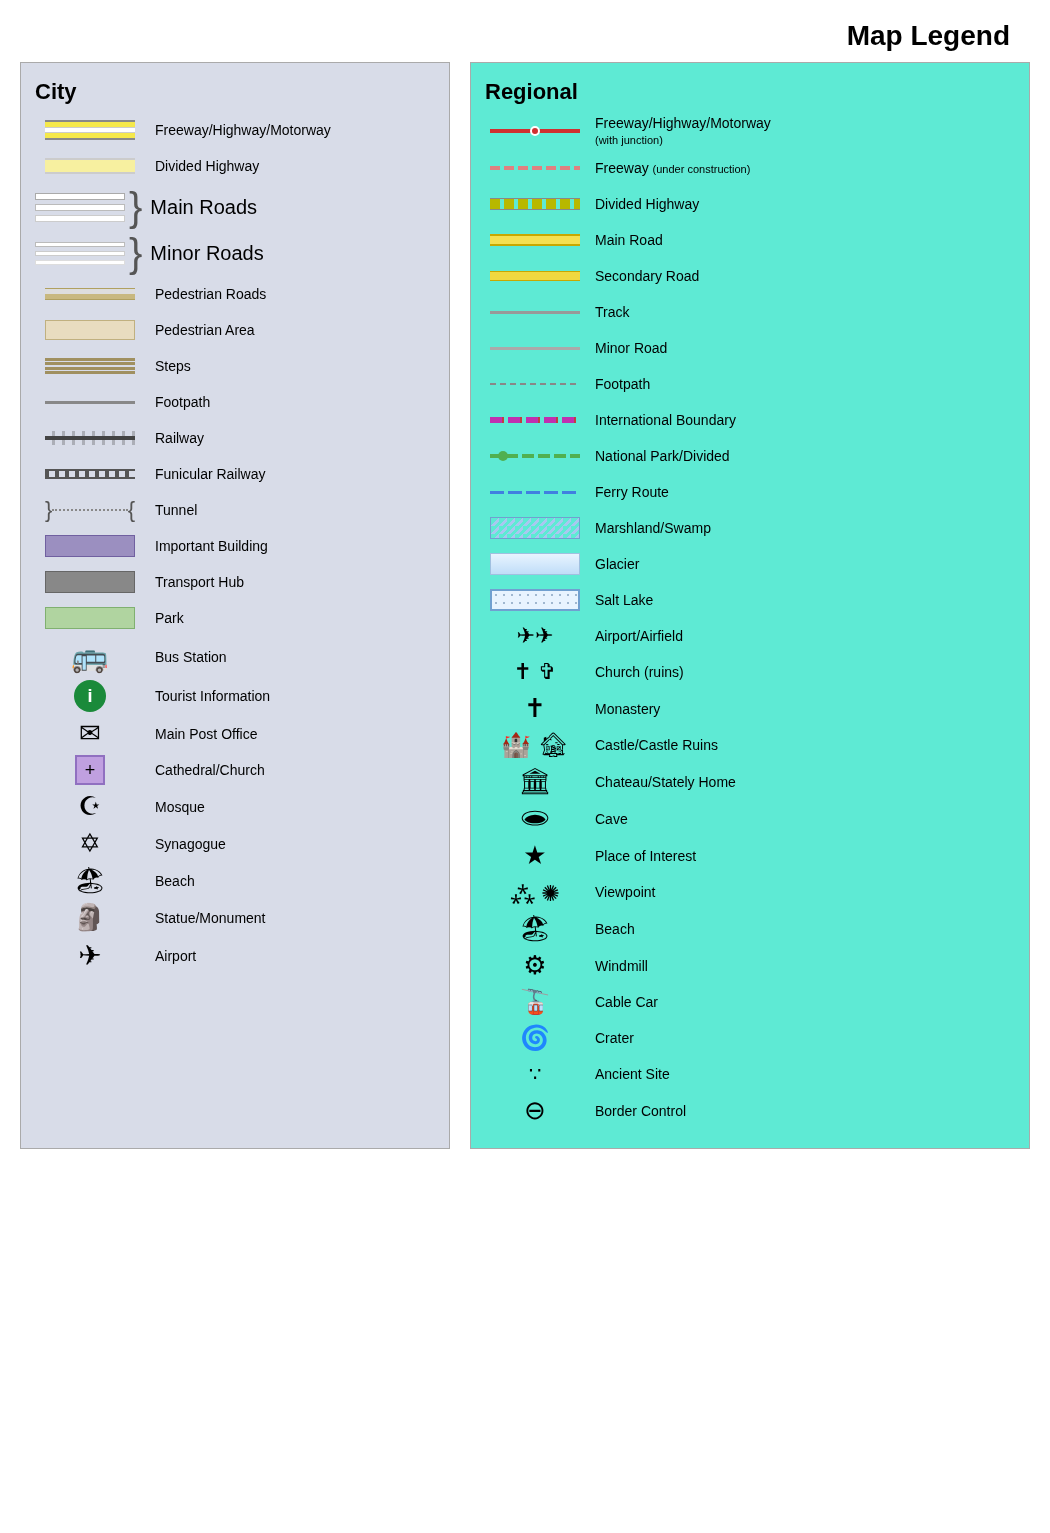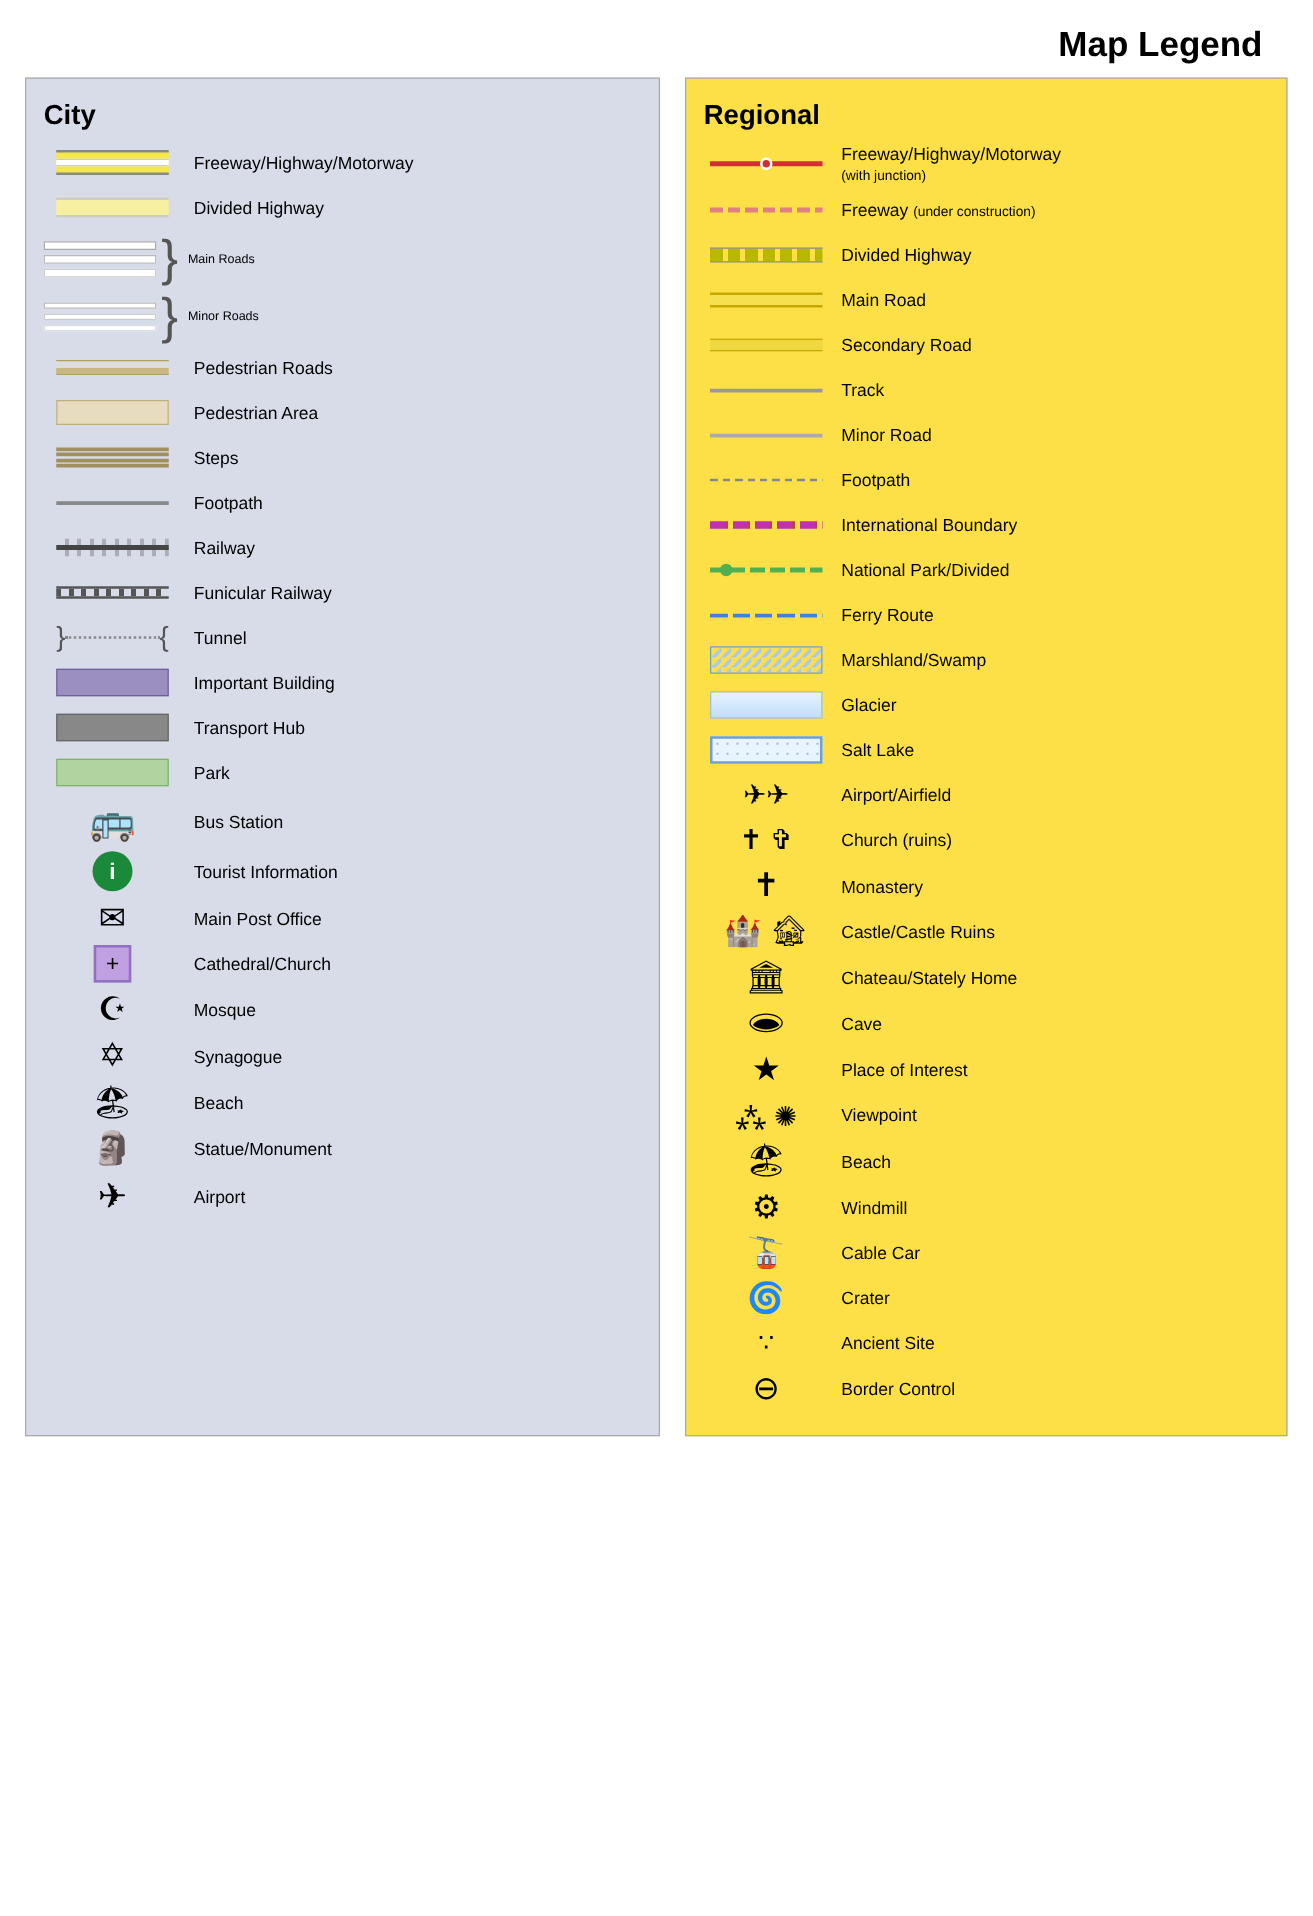--- a/index.html
+++ b/index.html
@@ -23,26 +23,26 @@
       padding-right: 20px;
       padding-bottom: 10px;
     }
     .columns {
       display: flex;
       gap: 20px;
     }
     .city-col {
       background: #d8dce8;
       border: 1px solid #aaa;
-      width: 508px;
+      width: 430px;
       padding: 16px 14px;
       flex-shrink: 0;
     }
     .regional-col {
-      background: #fde047;
+      background: #5eead4;
       border: 1px solid #aaa;
       flex: 1;
       padding: 16px 14px;
     }
     .col-title {
       font-size: 22px;
       font-weight: bold;
       margin-bottom: 10px;
     }
     .legend-item {
@@ -90,21 +90,21 @@
       gap: 4px;
       padding: 4px 0;
     }
     .brace-char {
       font-size: 40px;
       color: #555;
       line-height: 1;
       margin: 0 4px;
     }
     .brace-label {
-      font-size: 10px;
+      font-size: 20px;
       padding-left: 4px;
     }
   </style>
 </head>
 <body>
 
 <div class="page">
   <div class="title-bar">Map Legend</div>
 
   <div class="columns">

